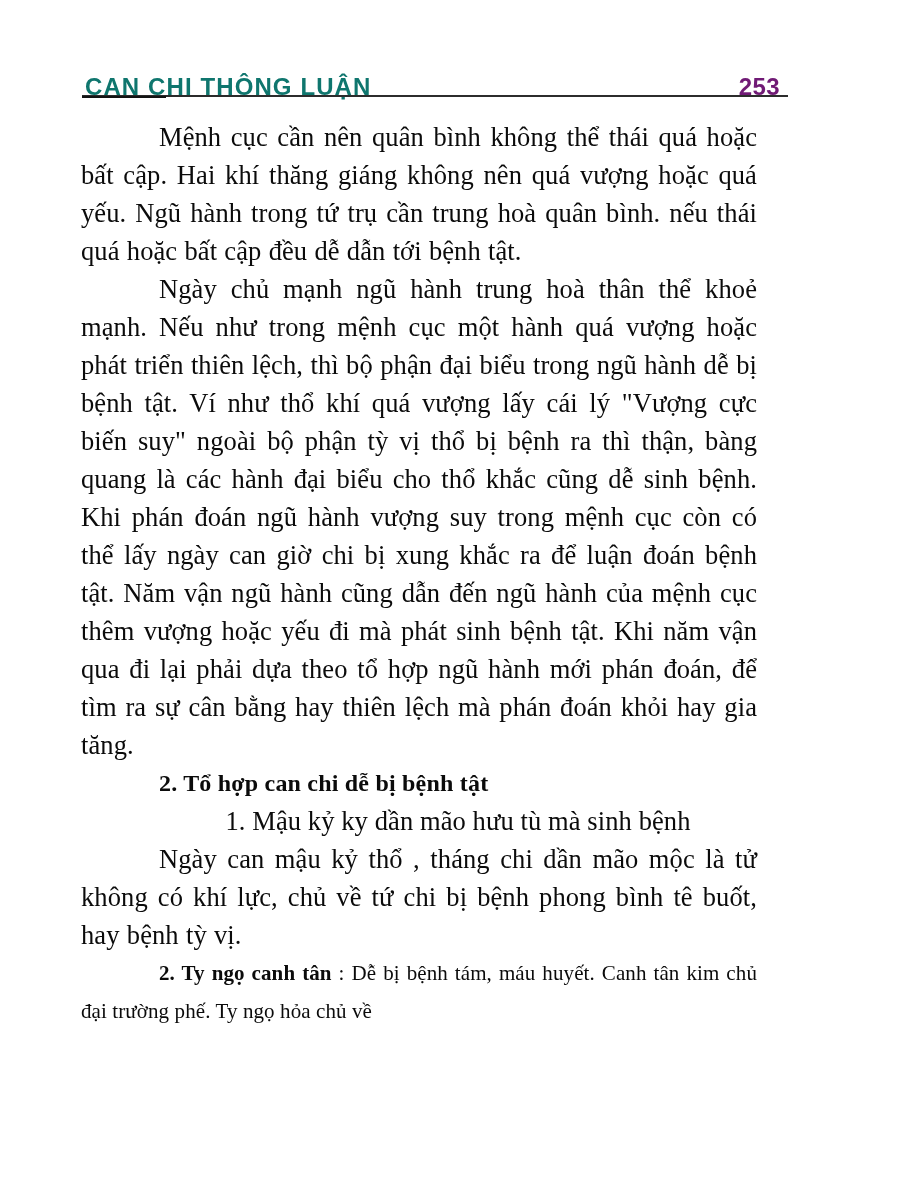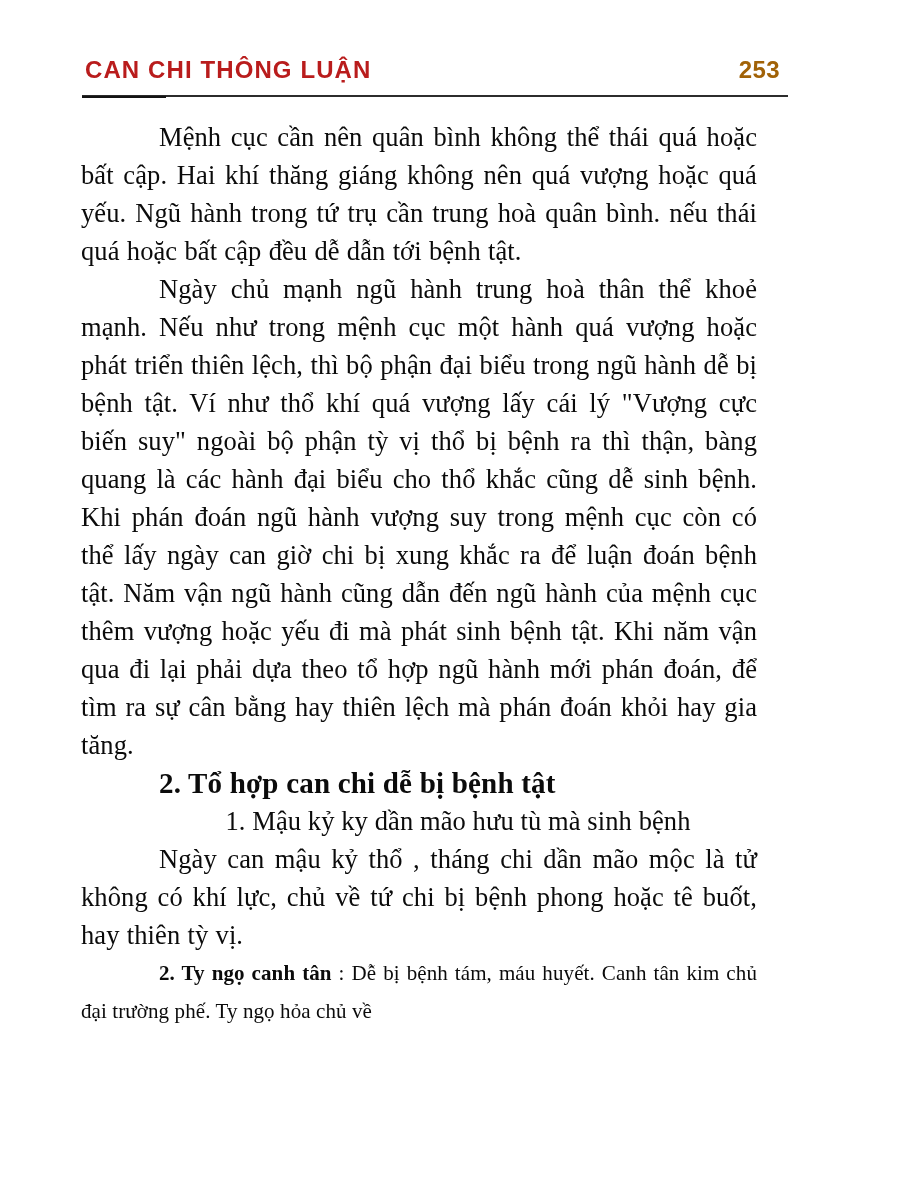--- a/index.html
+++ b/index.html
@@ -36,29 +36,30 @@
     align-items: baseline;
     justify-content: space-between;
   }
   .running-head-title {
     font-family: "Liberation Sans", "DejaVu Sans", sans-serif;
     font-size: 24px;
     font-weight: 600;
     letter-spacing: 1.1px;
     line-height: 1;
     white-space: nowrap;
-    color: #b91c1c;
+    color: #0f766e;
   }
   .running-head-folio {
     font-family: "Liberation Sans", "DejaVu Sans", sans-serif;
     font-size: 24px;
     font-weight: 700;
     letter-spacing: 0.4px;
     line-height: 1;
-    color: #a16207;
+    color: #701a75;
+    margin-top: 17px;
   }
 
   .head-rule {
     position: absolute;
     left: 82px;
     top: 95px;
     width: 706px;
     height: 2px;
     background: #1a1a1a;
     opacity: 0.92;
@@ -88,21 +89,21 @@
     text-align: justify;
     text-justify: inter-word;
     text-indent: 78px;
     word-spacing: 0.5px;
     letter-spacing: 0.1px;
   }
 
   
   p.section-heading {
     margin: 0;
-    font-size: 29px;
+    font-size: 24px;
     line-height: 38px;
     font-weight: bold;
     text-indent: 78px;
     text-align: left;
     letter-spacing: 0.2px;
   }
 
   
   p.sub-item {
     margin: 0;
@@ -139,20 +140,20 @@
   <div class="textblock">
 
     <p class="body-par">Mệnh cục cần nên quân bình không thể thái quá hoặc bất cập. Hai khí thăng giáng không nên quá vượng hoặc quá yếu. Ngũ hành trong tứ trụ cần trung hoà quân bình. nếu thái quá hoặc bất cập đều dễ dẫn tới bệnh tật.</p>
 
     <p class="body-par">Ngày chủ mạnh ngũ hành trung hoà thân thể khoẻ mạnh. Nếu như trong mệnh cục một hành quá vượng hoặc phát triển thiên lệch, thì bộ phận đại biểu trong ngũ hành dễ bị bệnh tật. Ví như thổ khí quá vượng lấy cái lý "Vượng cực biến suy" ngoài bộ phận tỳ vị thổ bị bệnh ra thì thận, bàng quang là các hành đại biểu cho thổ khắc cũng dễ sinh bệnh. Khi phán đoán ngũ hành vượng suy trong mệnh cục còn có thể lấy ngày can giờ chi bị xung khắc ra để luận đoán bệnh tật. Năm vận ngũ hành cũng dẫn đến ngũ hành của mệnh cục thêm vượng hoặc yếu đi mà phát sinh bệnh tật. Khi năm vận qua đi lại phải dựa theo tổ hợp ngũ hành mới phán đoán, để tìm ra sự cân bằng hay thiên lệch mà phán đoán khỏi hay gia tăng.</p>
 
     <p class="section-heading">2. Tổ hợp can chi dễ bị bệnh tật</p>
 
     <p class="sub-item">1. Mậu kỷ ky dần mão hưu tù mà sinh bệnh</p>
 
-    <p class="body-par">Ngày can mậu kỷ thổ , tháng chi dần mão mộc là tử không có khí lực, chủ về tứ chi bị bệnh phong hoặc tê buốt, hay thiên tỳ vị.</p>
+    <p class="body-par">Ngày can mậu kỷ thổ , tháng chi dần mão mộc là tử không có khí lực, chủ về tứ chi bị bệnh phong bình tê buốt, hay bệnh tỳ vị.</p>
 
     <p class="mixed-par">
       <span class="run-bold">2. Ty ngọ canh tân</span><span> : Dễ bị bệnh tám, máu huyết. Canh tân kim chủ đại trường phế. Ty ngọ hỏa chủ về</span>
     </p>
 
   </div>
 </div>
 
 </body></html>

